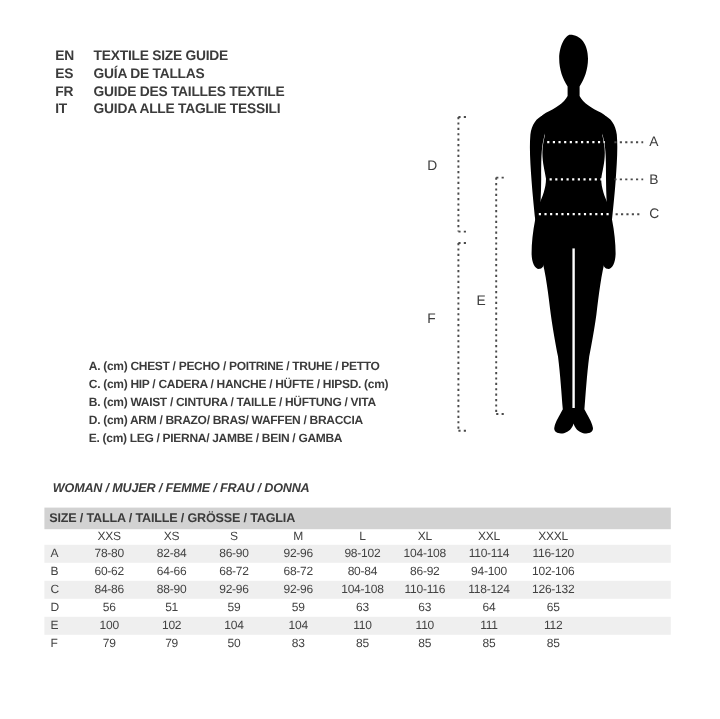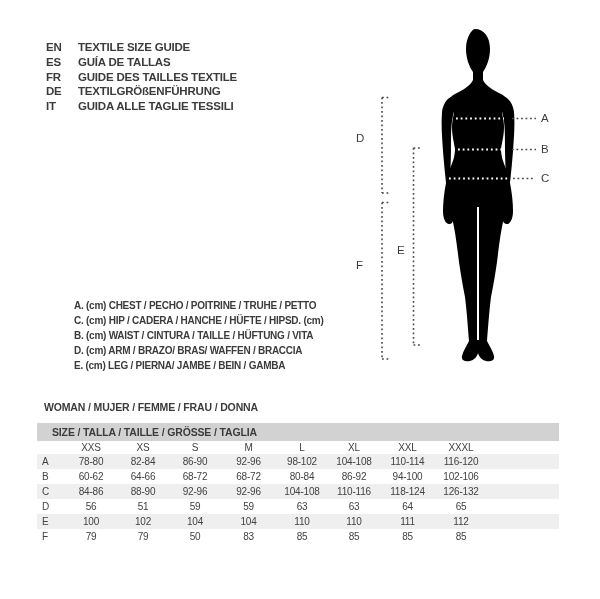--- a/index.html
+++ b/index.html
@@ -8,24 +8,24 @@
     font-family:"Liberation Sans","DejaVu Sans",sans-serif; color:#3b3b3b; overflow:hidden;
   }
   
   .lang-block { position:absolute; left:46px; top:40px; }
   .lang-row { display:flex; align-items:center; height:14.7px; font-size:11.5px; font-weight:bold; letter-spacing:-0.2px; }
   .lang-code { width:32px; flex:0 0 32px; }
   
   .legend-block { position:absolute; left:42px; top:298px; }
   .legend-row { display:flex; align-items:center; height:14.9px; font-size:10px; font-weight:bold; letter-spacing:-0.25px; white-space:nowrap;margin-left:32px; }
   
-  .woman-line { position:absolute; left:44px; top:401px; font-size:10.5px; font-weight:bold; letter-spacing:-0.15px; }
+  .woman-line { position:absolute; left:44px; top:401px; font-size:10.5px; font-weight:bold; letter-spacing:-0.15px;font-style:italic; }
   
   .size-table { position:absolute; left:37px; top:423px; width:522px; font-size:10px; color:#424242; }
-  .table-title-bar { height:18px; background:#d2d2d2; display:flex; align-items:center; padding-left:15px; box-sizing:border-box; }
+  .table-title-bar { height:18px; background:#d2d2d2; display:flex; align-items:center; padding-left:4px; box-sizing:border-box; }
   .table-title-bar span { font-size:10.5px; font-weight:bold; color:#3b3b3b; letter-spacing:-0.15px; }
   .trow { display:grid; grid-template-columns:28px 52px 52px 52px 55px 52px 52px 55px 52px 1fr; height:15px; align-items:center; }
   .trow.head { height:13px; }
   .trow.stripe { background:#efefef; }
   .cell { text-align:center; letter-spacing:-0.2px; }
   .label-cell { text-align:left; padding-left:5px; }
   
   .figure-svg { position:absolute; left:0; top:0; }
   .measure { stroke:#4a4a4a; stroke-width:1.6; fill:none; stroke-dasharray:1.8 2.7; }
   .measure-white { stroke:#ffffff; stroke-width:1.8; fill:none; stroke-dasharray:1.8 2.9; }
@@ -43,24 +43,20 @@
       <span class="lang-code">EN</span>
       <span>TEXTILE SIZE GUIDE</span>
     </div>
     <div class="lang-row">
       <span class="lang-code">ES</span>
       <span>GUÍA DE TALLAS</span>
     </div>
     <div class="lang-row">
       <span class="lang-code">FR</span>
       <span>GUIDE DES TAILLES TEXTILE</span>
-    </div>
-    <div class="lang-row">
-      <span class="lang-code">DE</span>
-      <span>TEXTILGRÖßENFÜHRUNG</span>
     </div>
     <div class="lang-row">
       <span class="lang-code">IT</span>
       <span>GUIDA ALLE TAGLIE TESSILI</span>
     </div>
   </div>
 
   <svg class="figure-svg" width="600" height="599" viewBox="0 0 600 599">
 
     <path class="silhouette" d="

